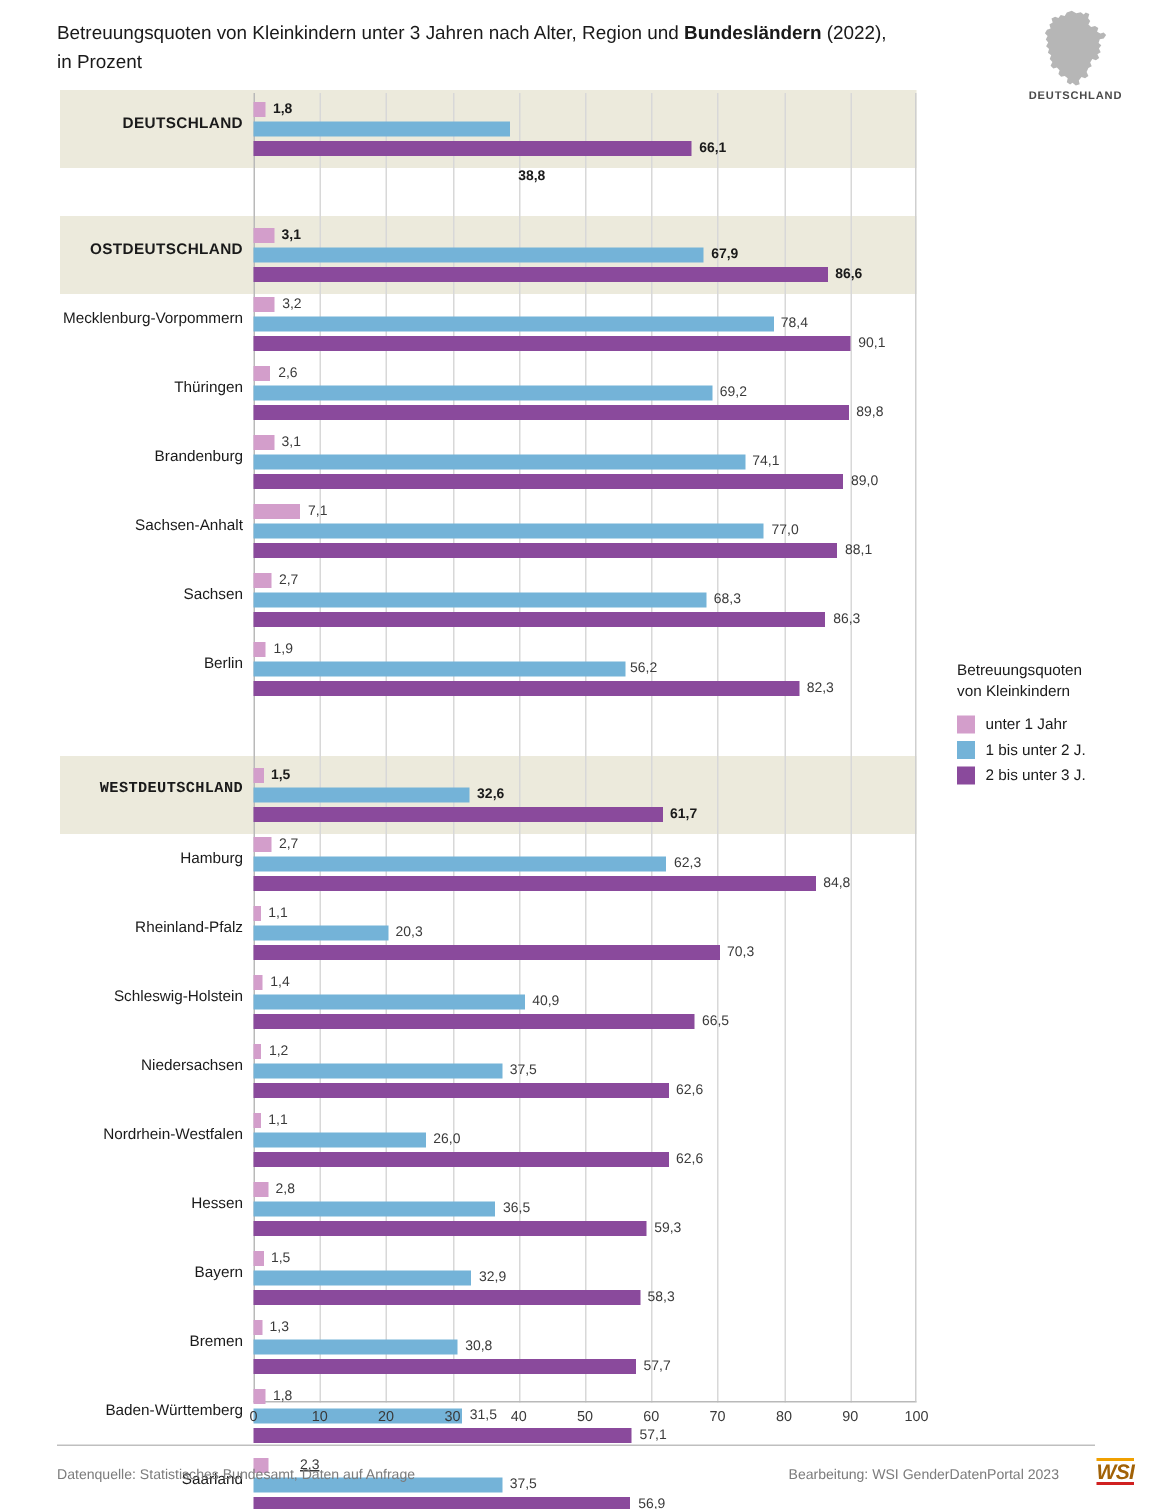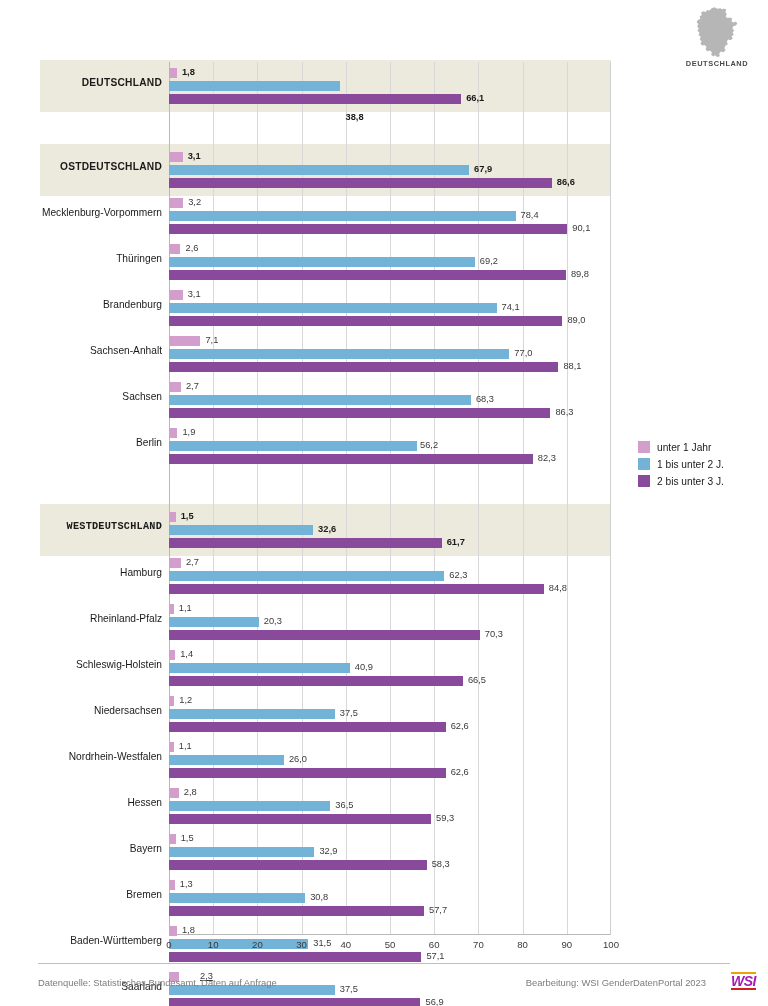--- a/index.html
+++ b/index.html
@@ -155,33 +155,37 @@
     font-size: 9.4px;
     color: #7c7c7c;
     text-align: right;
   }
   #wsi-logo {
     position: absolute;
     right: 12px; top: 972px;
     font-size: 14px;
     font-weight: bold;
     font-style: italic;
-    color: #a21caf;
+    color: #a16207;
     letter-spacing: -0.5px;
     border-top: 2.5px solid #f0a000;
     border-bottom: 2.5px solid #d02020;
     padding: 1px 0 0 0;
     line-height: 13px;
   }
 </style>
 </head>
 <body>
 
 <div id="page">
 
+  <div id="title">
+    <span>Betreuungsquoten von Kleinkindern unter 3 Jahren nach Alter, Region und </span><b>Bundesländern</b><span> (2022),</span><br>
+    <span>in Prozent</span>
+  </div>
 
   <div id="map-logo">
     <svg width="46" height="52" viewBox="0 0 46 52">
       <path fill="#b6b6b6" d="M20.5,1.2 L23.5,2.8 L26.5,2.2 L28.5,3.6 L29.8,2.4 L32.2,3.4 L31.4,6.2 L32.8,8.0 L31.6,10.4 L33.4,12.0 L36.0,11.4 L38.2,12.6 L37.4,15.2 L39.6,16.4 L41.8,15.6 L43.4,17.4 L41.8,19.6 L39.2,20.2 L38.4,22.6 L40.2,24.2 L38.6,26.4 L39.8,28.8 L37.6,30.2 L38.8,32.6 L36.6,34.2 L34.2,33.4 L32.8,35.6 L33.8,38.2 L31.6,39.4 L30.4,42.0 L31.6,44.6 L29.4,46.2 L27.0,45.4 L25.2,47.6 L25.8,50.2 L23.2,51.0 L21.0,49.2 L19.4,50.4 L17.2,48.8 L17.8,46.2 L15.8,44.6 L13.4,45.2 L11.6,43.4 L12.4,40.8 L10.6,39.0 L8.2,39.6 L6.4,37.8 L7.6,35.4 L5.8,33.4 L6.8,30.8 L4.6,29.2 L5.4,26.6 L3.4,24.8 L4.8,22.4 L3.2,20.4 L4.4,18.0 L2.6,16.2 L4.0,13.8 L6.4,13.0 L5.6,10.4 L7.8,9.0 L7.0,6.4 L9.4,5.2 L11.6,6.0 L13.2,4.0 L15.8,4.6 L17.2,2.4 Z"></path>
     </svg>
     <div id="map-caption">DEUTSCHLAND</div>
   </div>
 
   <div id="chart">
     <div id="bands">
@@ -345,20 +349,24 @@
         <div class="tick" style="left: 370px;">50</div>
         <div class="tick" style="left: 414.2px;">60</div>
         <div class="tick" style="left: 458.4px;">70</div>
         <div class="tick" style="left: 502.6px;">80</div>
         <div class="tick" style="left: 546.8px;">90</div>
         <div class="tick" style="left: 591px;">100</div>
       </div>
   </div>
 
   <div id="legend">
+    <div id="legend-title">
+      <span>Betreuungsquoten</span><br>
+      <span>von Kleinkindern</span>
+    </div>
     <div id="legend-items">
         <div class="legend-item">
           <span class="legend-swatch" style="background: rgb(211, 158, 203);"></span>
           <span class="legend-label">unter 1 Jahr</span>
         </div>
         <div class="legend-item">
           <span class="legend-swatch" style="background: rgb(116, 179, 216);"></span>
           <span class="legend-label">1 bis unter 2 J.</span>
         </div>
         <div class="legend-item">

